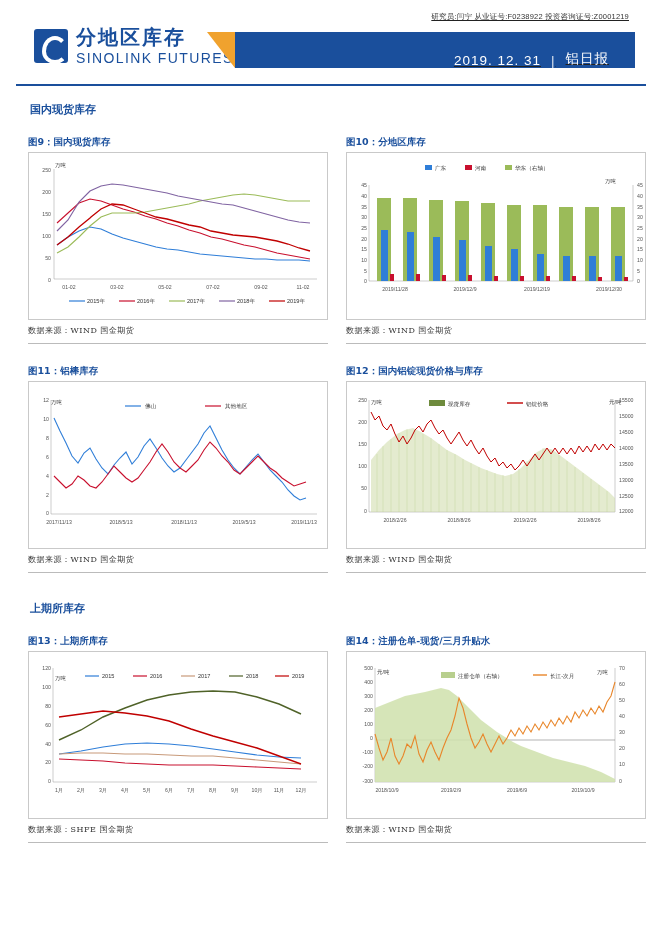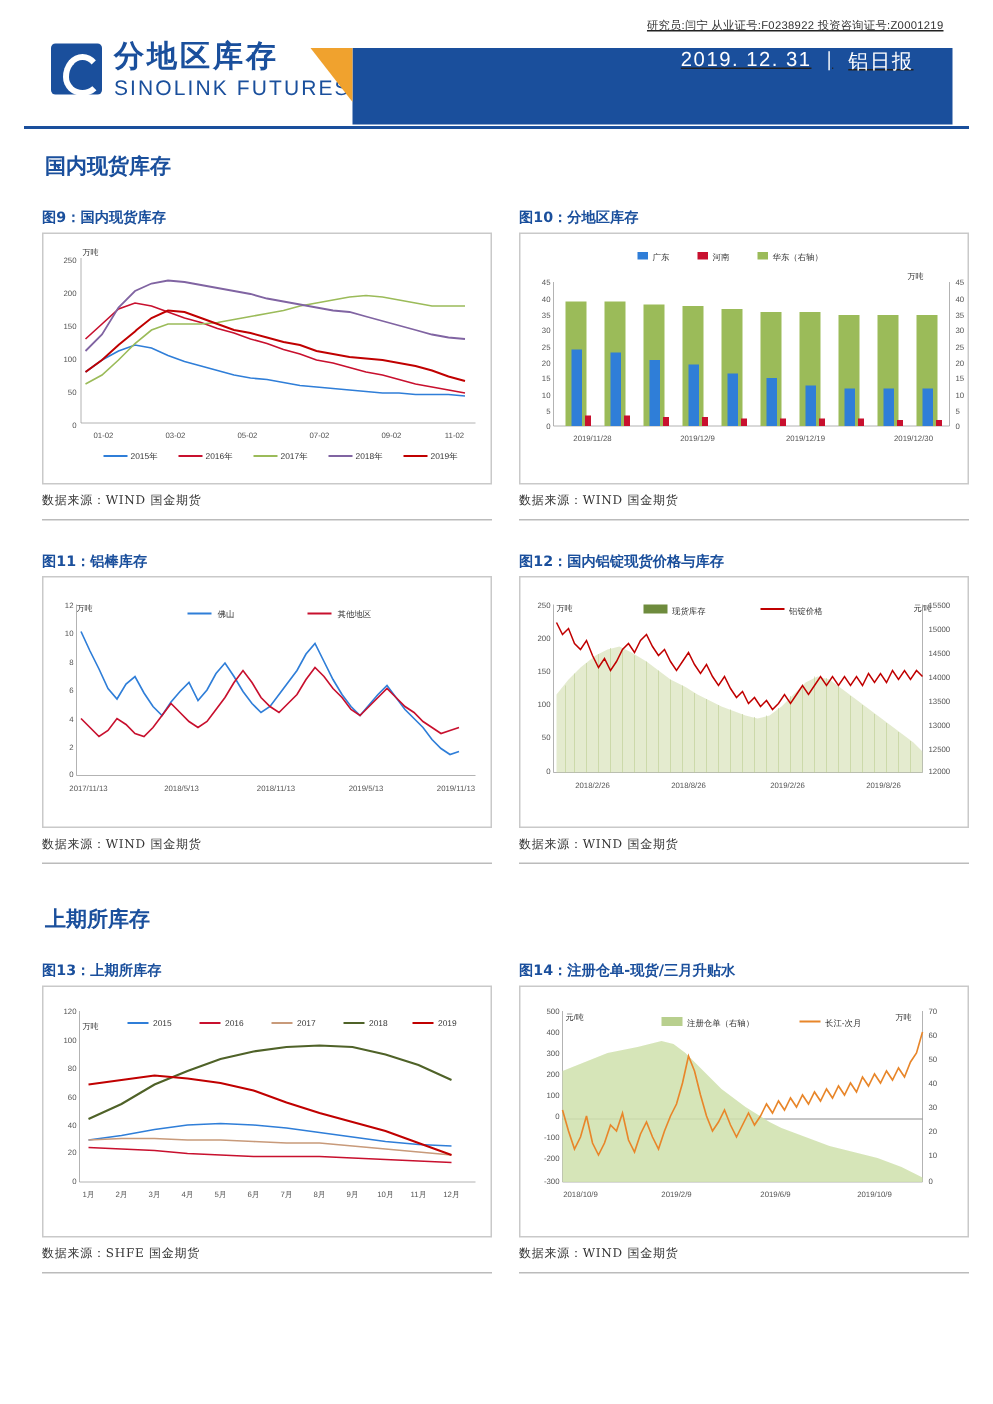--- a/index.html
+++ b/index.html
@@ -53,42 +53,42 @@
   .hdr-right {
     position: absolute; right: 11px; top: 0;
     width: 400px; text-align: right; text-decoration: underline;
   }
   .hdr-analyst {
     font-size: 7.5px; color: #333; padding-top: 12px; padding-right: 6px;
     letter-spacing: .2px;
   }
   .hdr-bluebar {
     margin-top: 10px;
-    height: 51px;
+    height: 36px;
     background: #1a4f9c;
     color: #fff;
-    display: flex; align-items: flex-start; justify-content: flex-end;
+    display: flex; align-items: flex-end; justify-content: flex-end;
     padding-right: 26px;
     font-size: 13.5px;
     letter-spacing: 1px;
     position: relative;
   }
   .hdr-bluebar .sep { margin: 0 10px; opacity:.85; }
   .hdr-wedge {
     position: absolute;
     left: -28px; top: 0;
     width: 0; height: 0;
     border-top: 36px solid #f0a22e;
     border-left: 28px solid transparent;
   }
 
   
   .section-title {
     margin: 16px 0 8px 30px;
-    font-size: 14px;
+    font-size: 11px;
     font-weight: bold;
     color: #1a4f9c;
     font-family: Liberation Sans, sans-serif;
   }
 
   
   .grid {
     display: grid;
     grid-template-columns: 300px 300px;
     column-gap: 18px;

